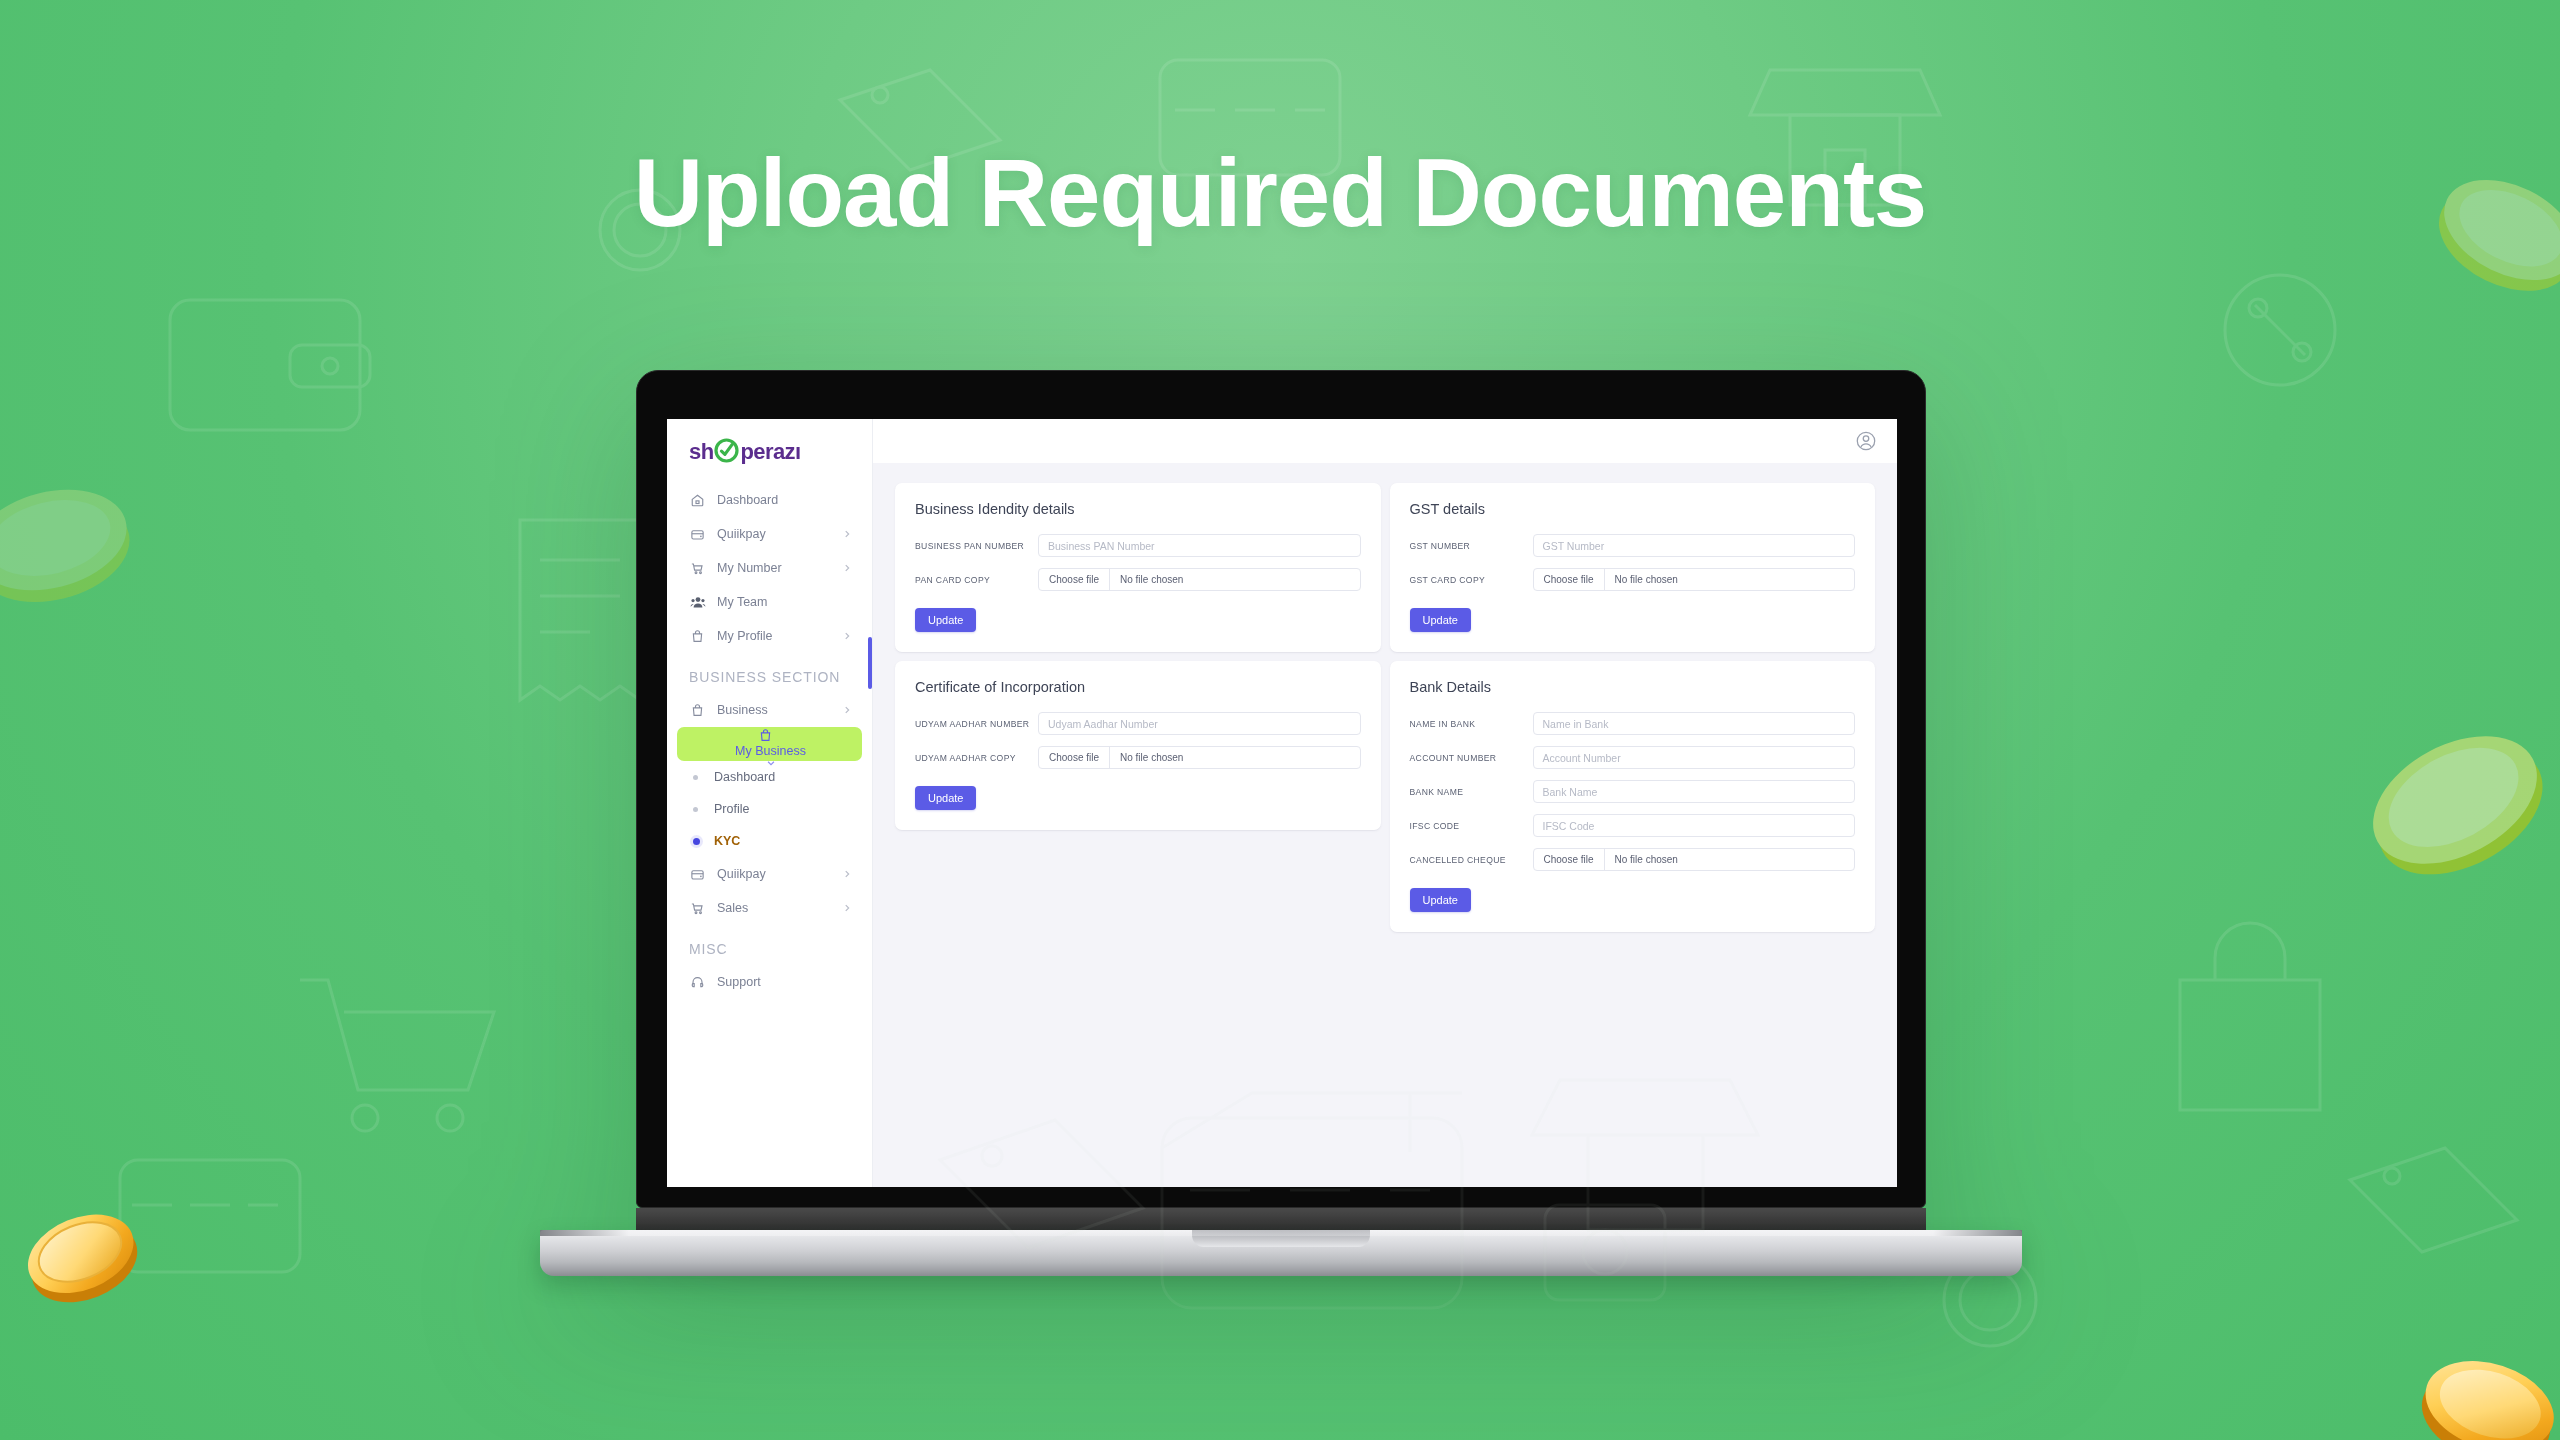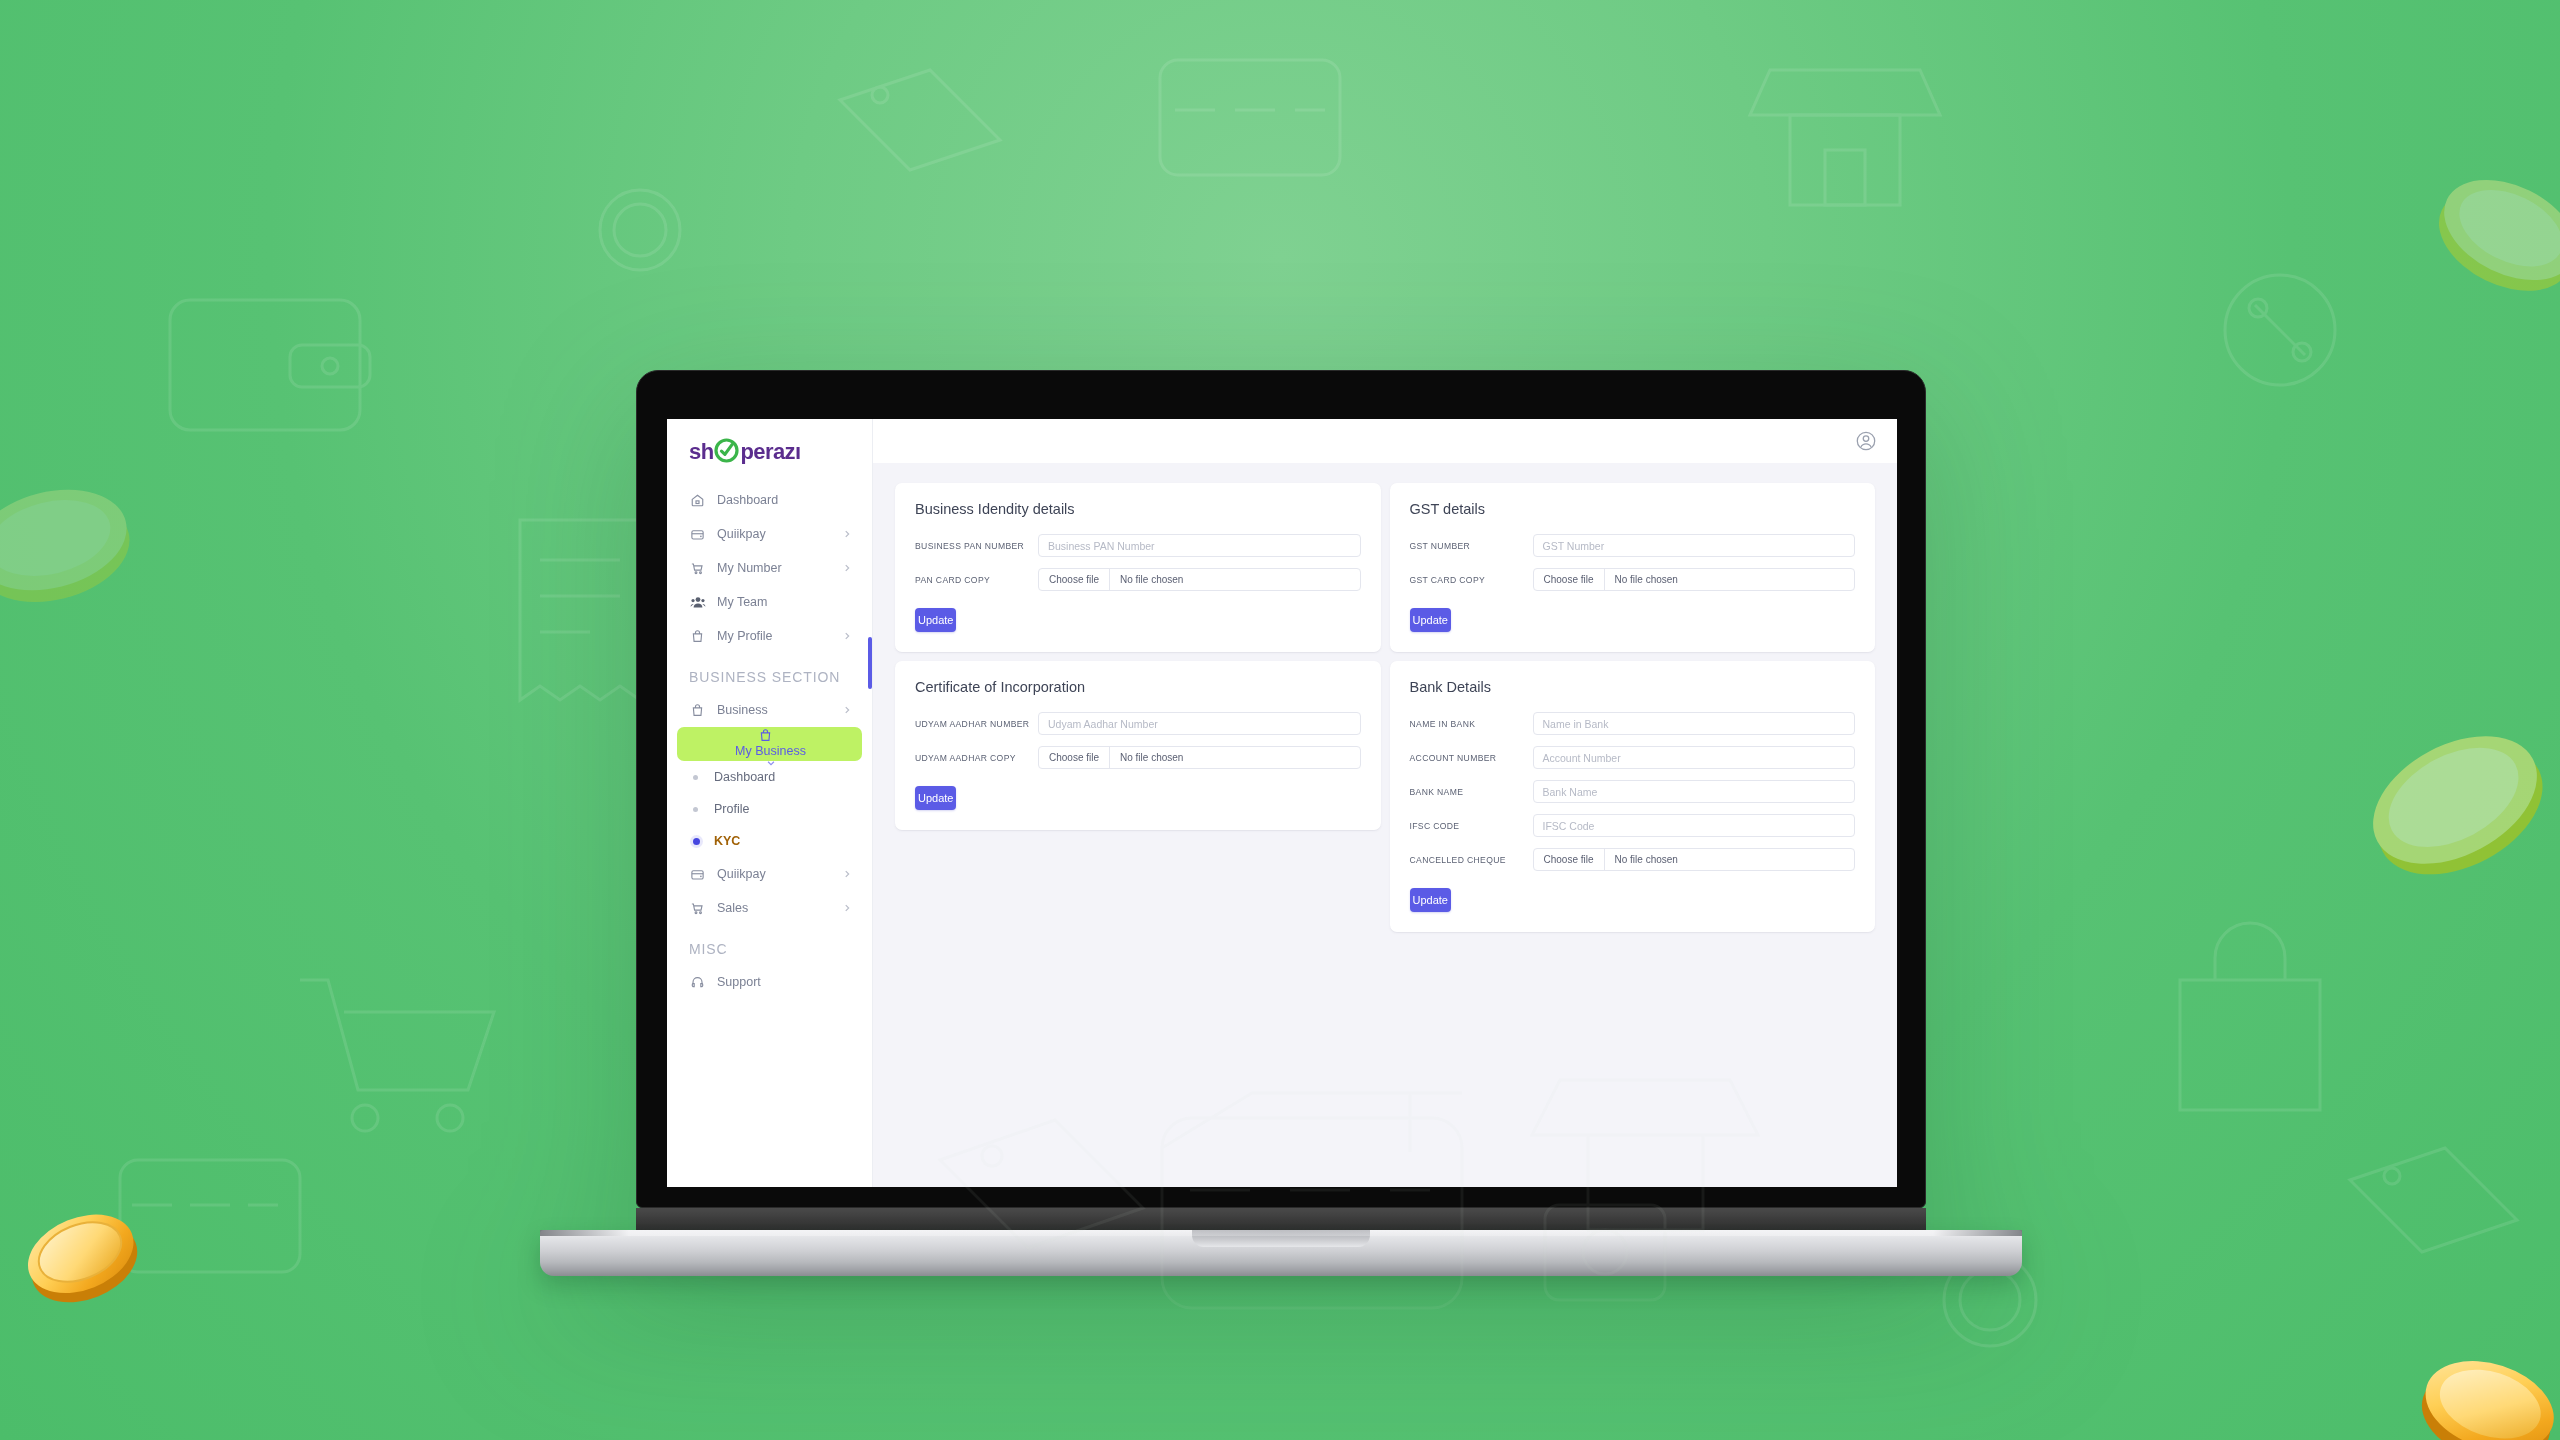--- a/index.html
+++ b/index.html
@@ -261,21 +261,21 @@
     color:#5b6073;
     white-space: nowrap;
   }
   .btn-update {
     margin-top: 6px;
     background: #5b5be6;
     color: #fff;
     border: none;
     border-radius: 4px;
     height: 24px;
-    padding: 0 3px;
+    padding: 0 13px;
     font-size: 11px;
     cursor: pointer;
     font-family: "Liberation Sans", sans-serif;
     box-shadow: 0 1px 2px rgba(70,70,200,.22);
   }
 </style>
 </head>
 <body>
 
 <div id="stage">
@@ -318,20 +318,21 @@
       <circle cx="640" cy="230" r="40"></circle>
       <circle cx="640" cy="230" r="26"></circle>
       <circle cx="1990" cy="1300" r="46"></circle>
       <circle cx="1990" cy="1300" r="30"></circle>
 
       <path d="M520 520 h120 v180 l-20 -14 l-20 14 l-20 -14 l-20 14 l-20 -14 l-20 14 z"></path>
       <path d="M540 560 h80 M540 596 h80 M540 632 h50"></path>
     </g>
   </svg>
 
+  <div id="headline">Upload Required Documents</div>
 
   <div class="coin" id="coin-bottom-left">
     <svg width="125" height="125" viewBox="0 0 125 125">
       <defs>
         <linearGradient id="cg1" x1="0" y1="0" x2="1" y2="1">
           <stop offset="0%" stop-color="#ffe9a8"></stop>
             <stop offset="40%" stop-color="#ffcf55"></stop>
           <stop offset="70%" stop-color="#f3a81e"></stop>
             <stop offset="100%" stop-color="#d98a0c"></stop>
         </linearGradient>

